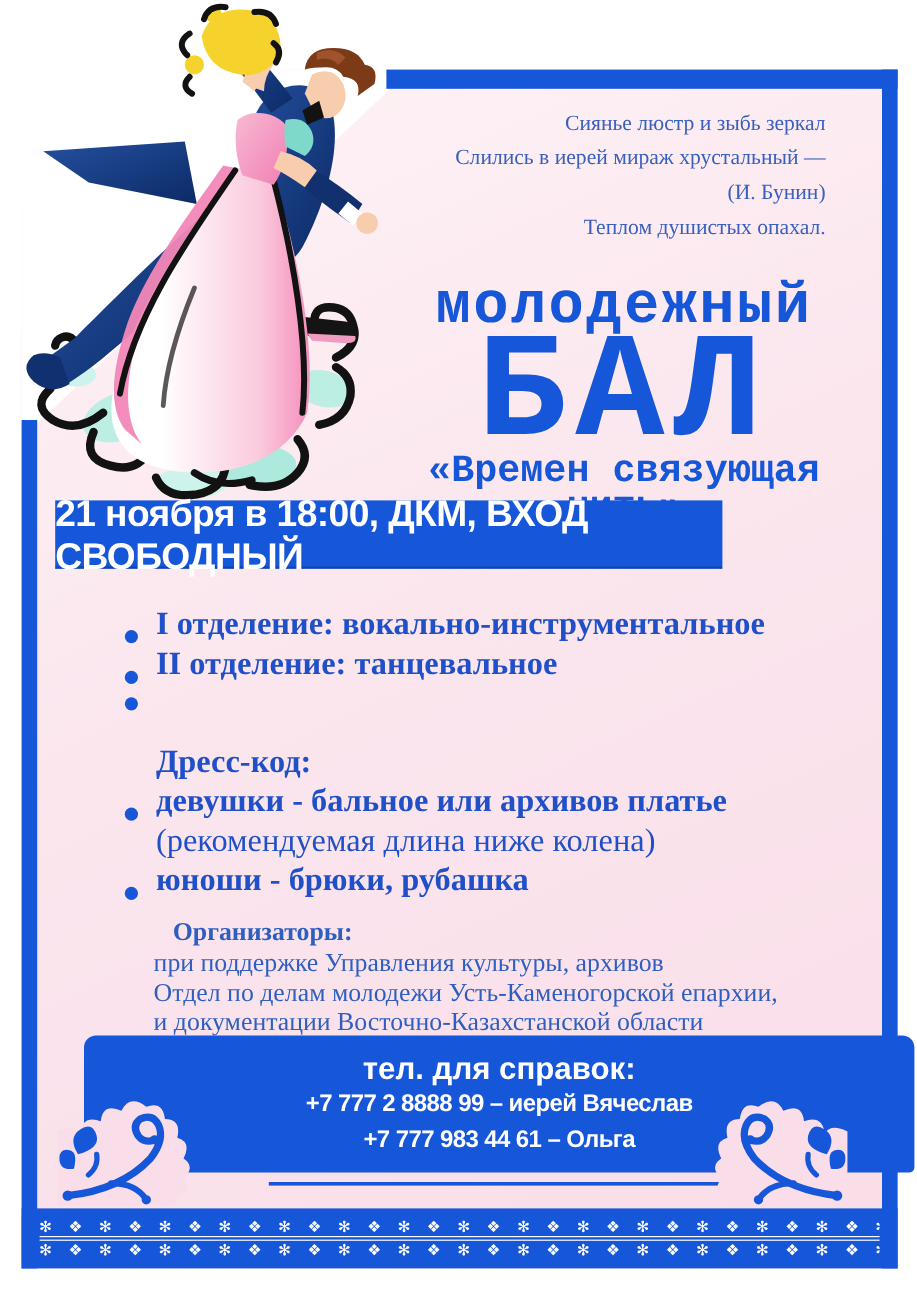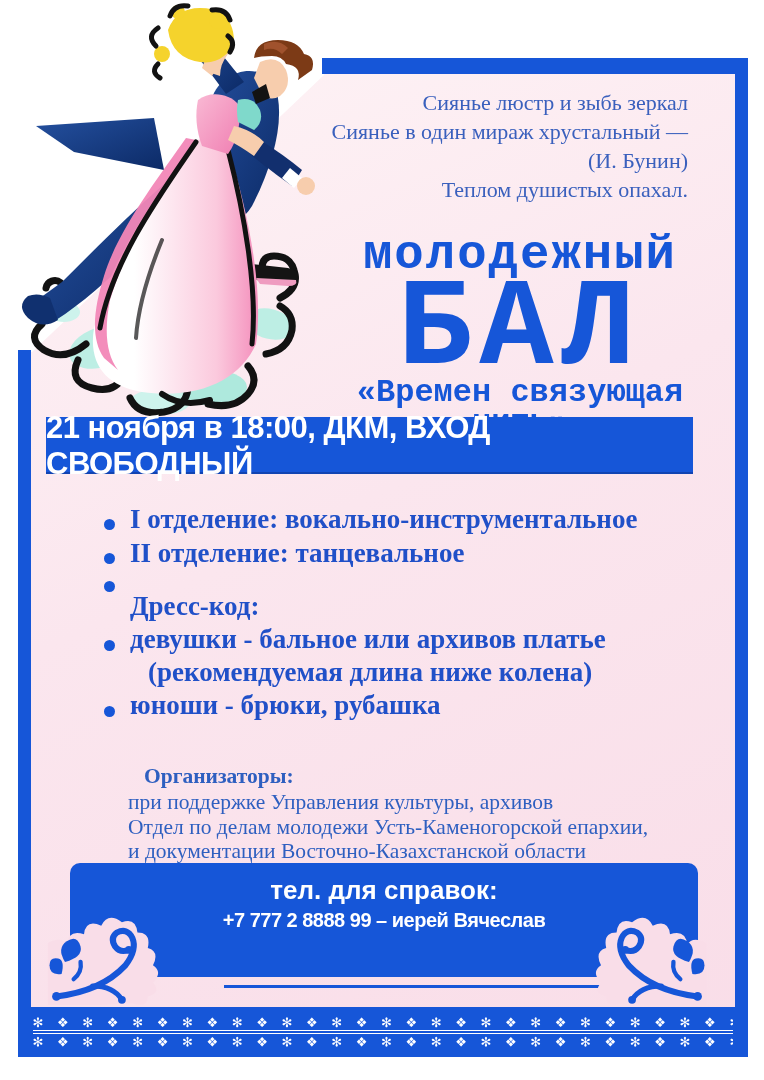--- a/index.html
+++ b/index.html
@@ -26,51 +26,51 @@
   }
   .lace-row{
     color:#fff;font-size:13px;line-height:12px;letter-spacing:5px;
     white-space:nowrap;overflow:hidden;width:96%;text-align:center;
   }
   .lace-row.flip{transform:scaleY(-1);}
   .lace-line{width:96%;height:4px;border-top:1px solid #fff;border-bottom:1px solid #fff;box-sizing:border-box;margin:1px 0;}
   
   .poem{
     position:absolute;left:320px;top:88px;width:368px;text-align:right;
-    font-family:"Liberation Serif",serif;font-size:22px;line-height:29px;
+    font-family:"Liberation Serif",serif;font-size:18px;line-height:29px;
     color:var(--poem-text,#3a60bd);
   }
   
   .title-block{position:absolute;left:310px;top:228px;width:420px;text-align:center;color:var(--primary-blue,#1656d8);font-family:Liberation Mono, monospace;}
   .title-kicker{font-size:49px;line-height:54px;font-weight:bold;letter-spacing:2px;}
   .title-main{font-size:124px;line-height:96px;font-weight:bold;letter-spacing:7px;}
   .title-subtitle{font-size:32px;line-height:30px;font-weight:bold;letter-spacing:0px;}
   
   .date-banner{
-    position:absolute;left:46px;top:417px;width:647px;height:57px;
+    position:absolute;left:46px;top:417px;width:556px;height:57px;
     background:var(--primary-blue,#1656d8);display:flex;align-items:center;justify-content:center;
     box-shadow:inset 0 -2px 0 rgba(10,35,110,.35);
   }
   .date-banner span{color:#fff;font-weight:bold;font-size:31px;letter-spacing:-0.5px;}
   
   .list{position:absolute;left:104px;width:620px;font-family:"Liberation Serif",serif;
     color:var(--serif-text,#2050c8);font-size:27px;line-height:34px;font-weight:bold;}
   .program{top:502px;}
-  .dress{top:590px;line-height:33px;}
-  .row{display:flex;align-items:center;}
+  .dress{top:618px;line-height:33px;}
+  .row{display:flex;align-items:flex-end;}
   .dot{width:11px;height:11px;border-radius:50%;background:var(--primary-blue,#1656d8);margin:11px 15px 0 0;flex:0 0 11px;}
   .indent{margin-left:26px;}
-  .note{font-weight:bold;margin-left:44px;}
+  .note{font-weight:normal;margin-left:26px;}
   
   .orgs{position:absolute;left:128px;top:763px;width:560px;
     font-family:"Liberation Serif",serif;color:var(--org-text,#2e5fc0);font-size:21.5px;line-height:24.5px;}
   .orgs .head{font-weight:bold;line-height:27px;margin-left:16px;}
   
   .phone-banner{
-    position:absolute;left:70px;top:863px;width:628px;height:114px;
+    position:absolute;left:70px;top:863px;width:692px;height:114px;
     background:var(--primary-blue,#1656d8);border-radius:10px 10px 4px 4px;
     display:flex;flex-direction:column;align-items:center;justify-content:flex-start;
     padding-top:12px;box-sizing:border-box;color:#fff;font-weight:bold;
   }
   .phone-heading{font-size:26px;line-height:30px;letter-spacing:0;}
   .phone-line{font-size:20px;line-height:30px;letter-spacing:-0.5px;}
   .phone-rule{position:absolute;left:224px;top:985px;width:404px;height:3px;background:var(--primary-blue,#1656d8);}
   .flourish{position:absolute;top:905px;width:180px;height:100px;}
   .flourish.left{left:44px;}
   .flourish.right{left:530px;transform:scaleX(-1);}
@@ -177,21 +177,21 @@
         <path d="M200,8 q14,-2 18,10"></path>
         <path d="M146,62 q-8,8 2,14"></path>
         <path d="M216,34 q8,6 2,16"></path>
       </g>
     </g>
     <path d="M150,392 q20,14 48,6" fill="none" stroke="#121212" stroke-width="6" stroke-linecap="round"></path>
   </svg>
 
   <div class="poem">
     <div>Сиянье люстр и зыбь зеркал</div>
-    <div>Сиянье в один мираж хрустальный —</div>
+    <div>Слились в иерей мираж хрустальный —</div>
     <div>(И. Бунин)</div>
     <div>Теплом душистых опахал.</div>
   </div>
 
   <div class="title-block">
     <div class="title-kicker">молодежный</div>
     <div class="title-main">БАЛ</div>
     <div class="title-subtitle">«Времен связующая нить»</div>
   </div>
 
@@ -229,20 +229,21 @@
   <div class="orgs">
     <div class="head">Организаторы:</div>
     <div>при поддержке Управления культуры, архивов</div>
     <div>Отдел по делам молодежи Усть-Каменогорской епархии,</div>
     <div>и документации Восточно-Казахстанской области</div>
   </div>
 
   <div class="phone-banner">
     <div class="phone-heading">тел. для справок:</div>
     <div class="phone-line">+7 777 2 8888 99 – иерей Вячеслав</div>
+    <div class="phone-line">+7 777 983 44 61 – Ольга</div>
   </div>
   <div class="phone-rule"></div>
 
   <svg class="flourish left" viewBox="0 0 200 116">
     <path d="M0,116 L0,44 Q16,36 22,46 Q24,28 42,34 Q44,16 62,24 Q70,8 86,20 Q102,14 104,32 Q120,32 116,50 Q130,54 122,70 Q134,78 122,90 Q132,102 116,106 Q116,120 98,114 L60,116 Z" fill="#f9dde8"></path>
     <g fill="none" stroke="#1656d8" stroke-width="7" stroke-linecap="round">
       <path d="M10,106 Q62,100 90,70 Q104,52 98,38 Q92,26 80,32 Q72,38 78,48 Q84,56 94,52"></path>
       <path d="M52,94 Q76,94 86,110" stroke-width="6"></path>
       <path d="M30,86 Q40,78 38,66" stroke-width="5"></path>
     </g>

